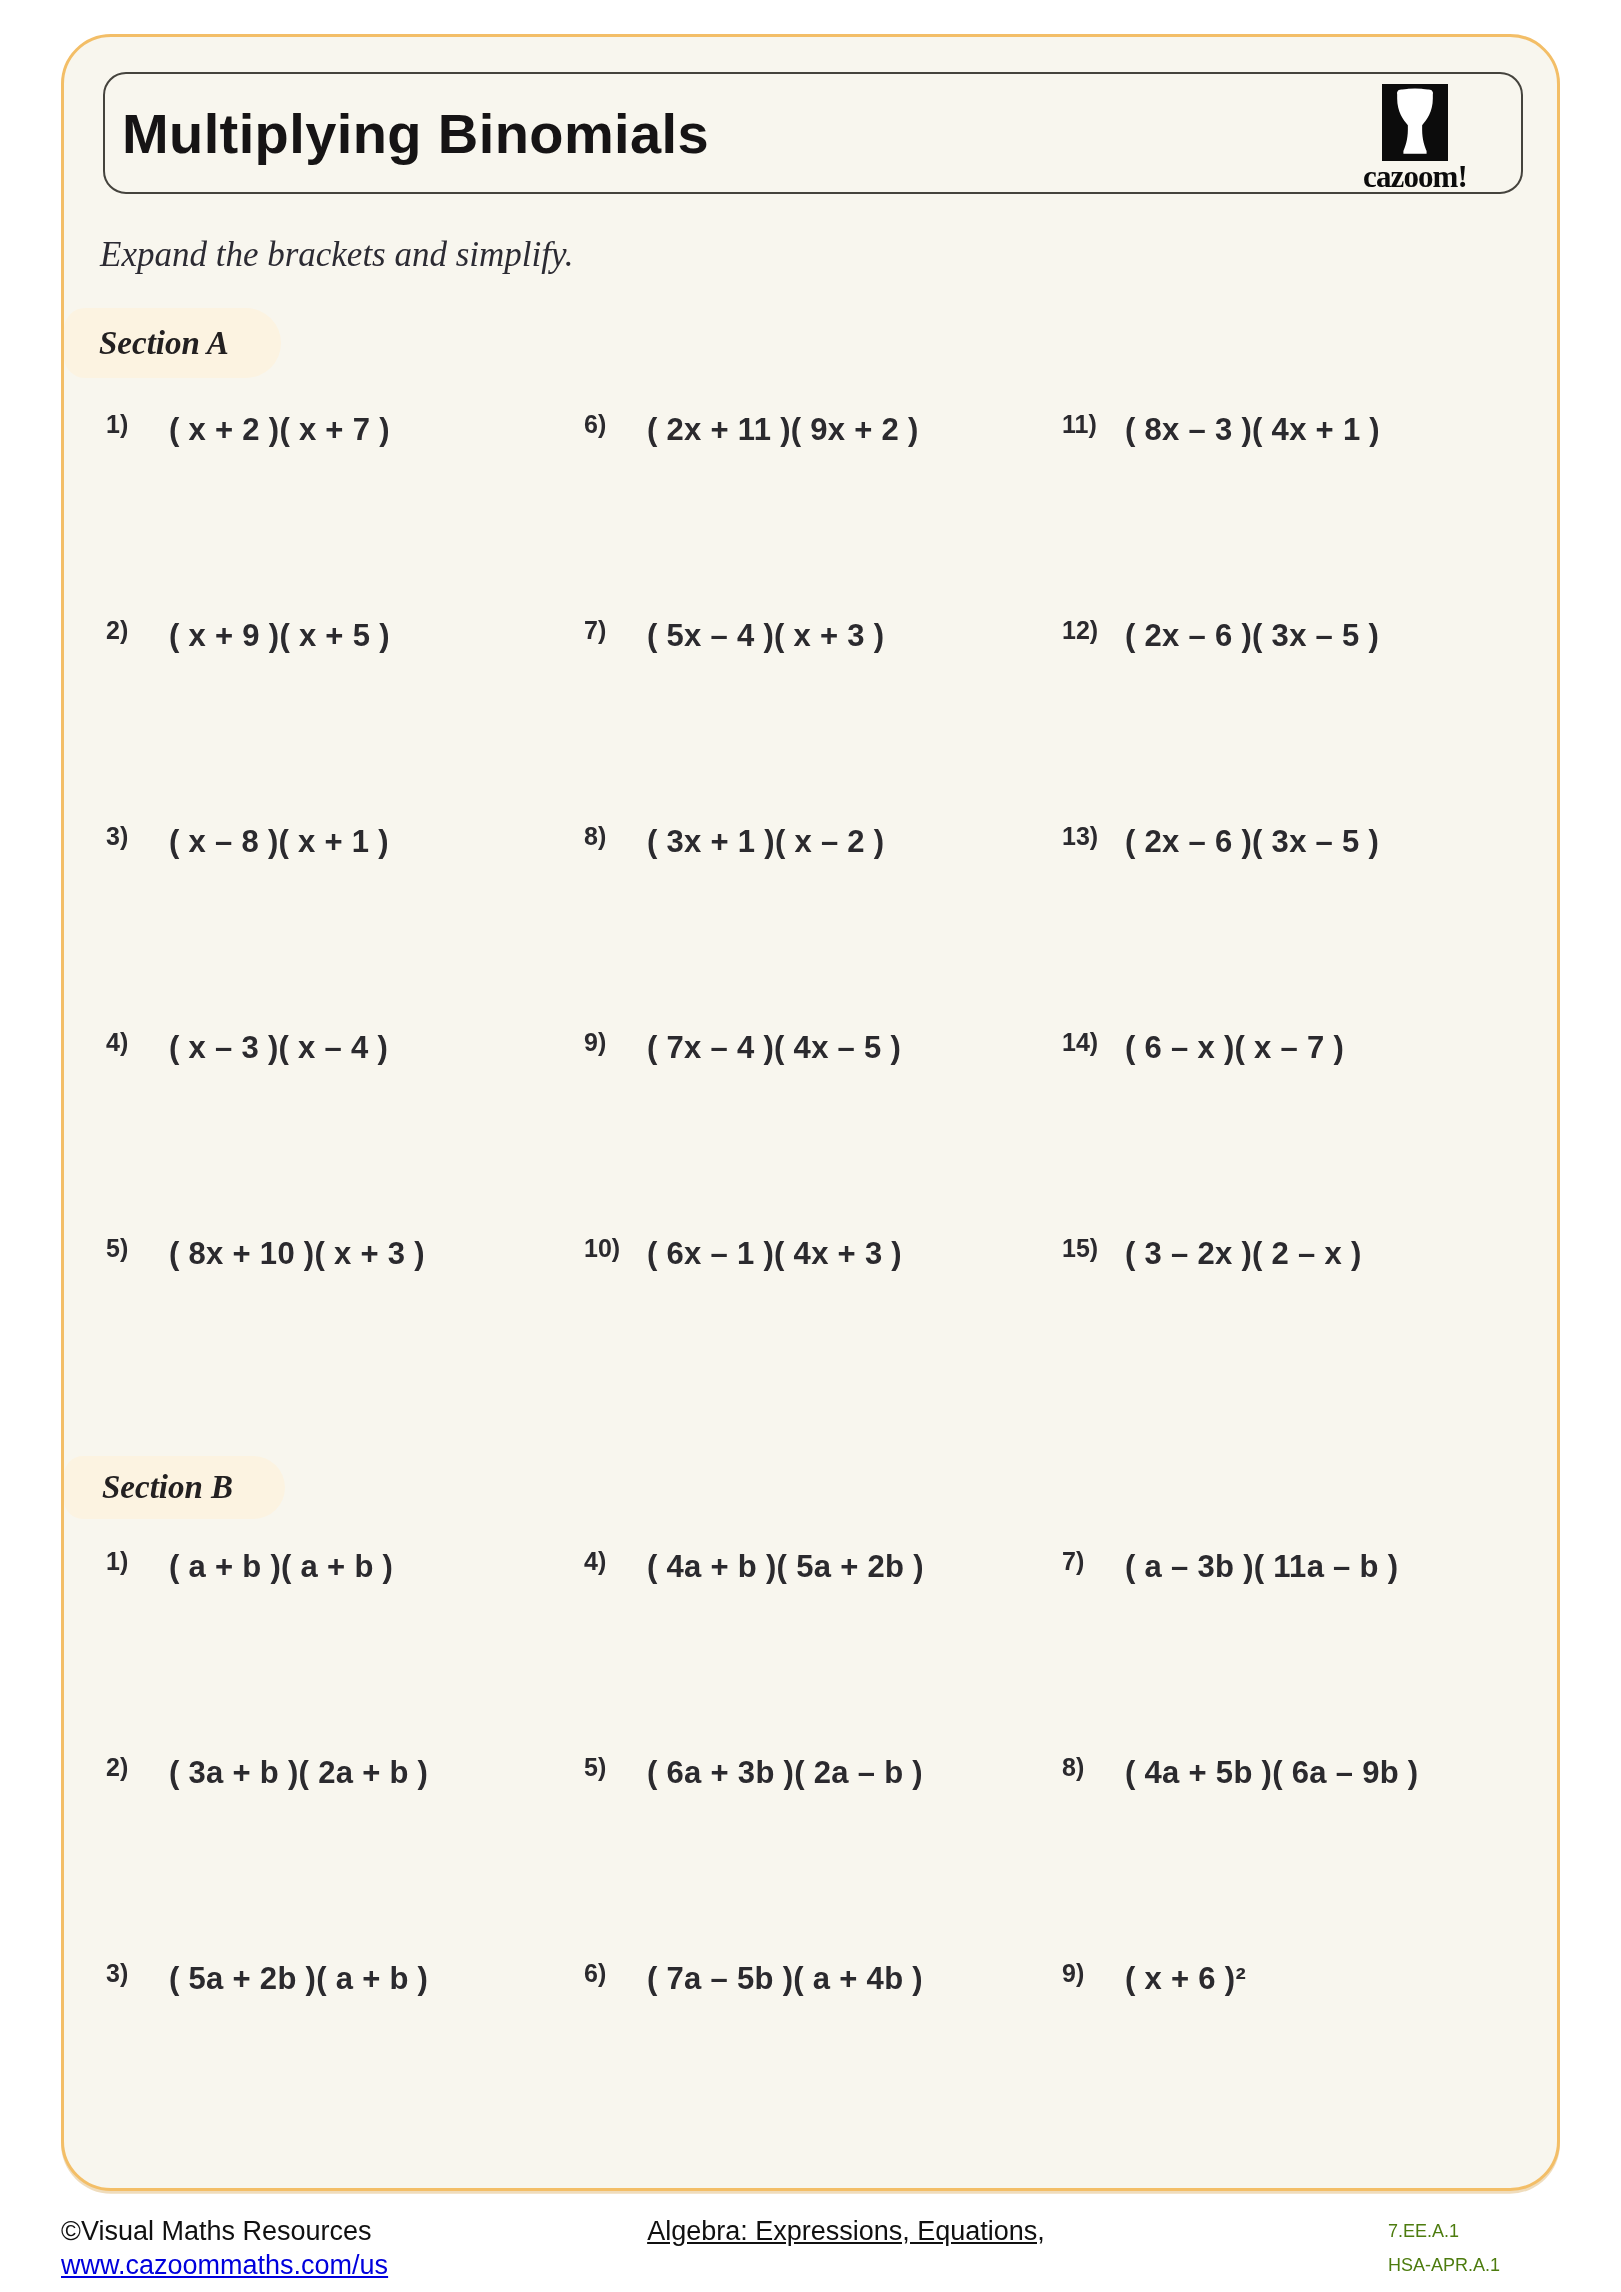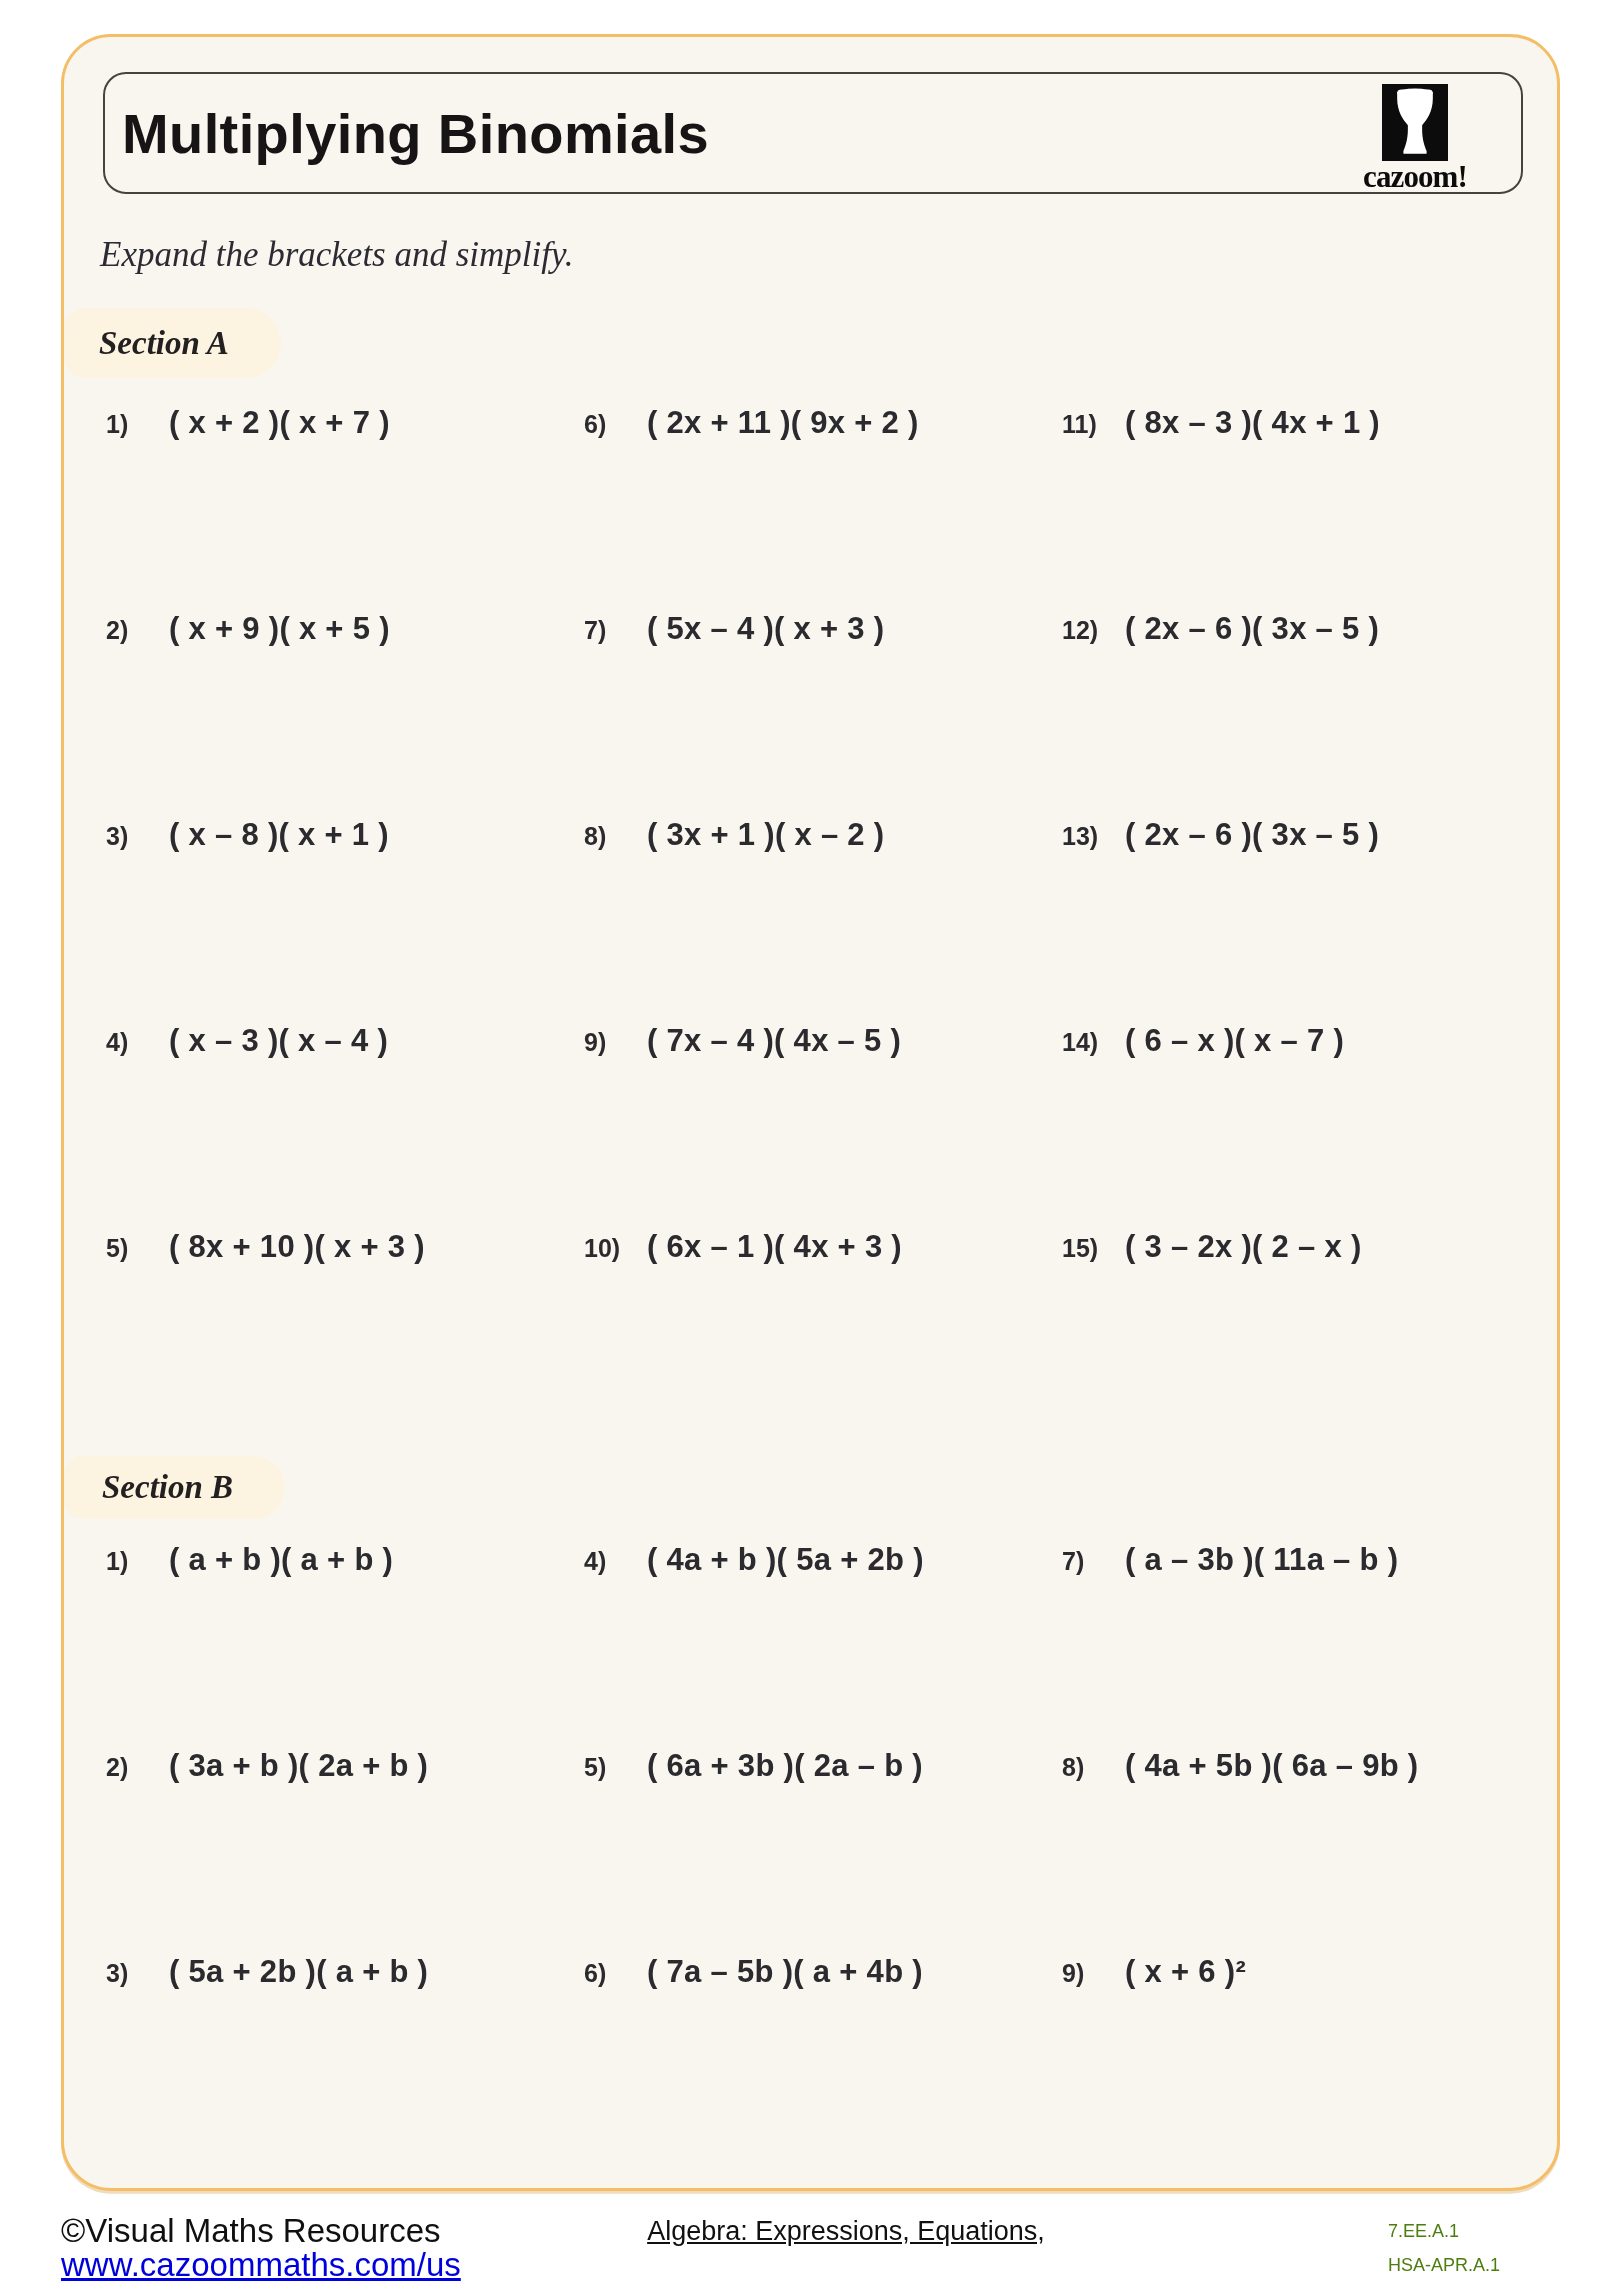--- a/index.html
+++ b/index.html
@@ -59,25 +59,25 @@
   .a-col3{left:1062px;top:405px;}
   .b-col1{left:106px;top:1542px;}
   .b-col2{left:584px;top:1542px;}
   .b-col3{left:1062px;top:1542px;}
   .prob{height:206px;display:flex;align-items:flex-start;}
   .pnum{
     font-weight:bold;font-size:25px;min-width:63px;color:#2b2a2e;
     padding-top:5.4px;white-space:nowrap;
   }
   .pexpr{
-    font-weight:bold;font-size:31px;color:#2b2a2e;letter-spacing:0.3px;white-space:nowrap;
-  }
-
-  
-  .footer-left{position:absolute;left:61px;top:2214px;font-size:33px;color:#101010;line-height:34px;}
+    font-weight:bold;font-size:31px;color:#2b2a2e;letter-spacing:0.3px;white-space:nowrap;margin-top:7px;
+  }
+
+  
+  .footer-left{position:absolute;left:61px;top:2214px;font-size:27px;color:#101010;line-height:34px;}
   .footer-left a{color:#0000dd;text-decoration:underline;}
   .footer-center{position:absolute;left:622px;top:2214px;width:448px;text-align:center;font-size:27px;color:#101010;line-height:34px;text-decoration:underline;}
   .footer-right{position:absolute;left:1388px;top:2214px;font-size:18px;color:#4d7c0f;line-height:34px;}
 </style>
 </head>
 <body>
 
 <div class="canvas">
 
   <div class="sheet"></div>

